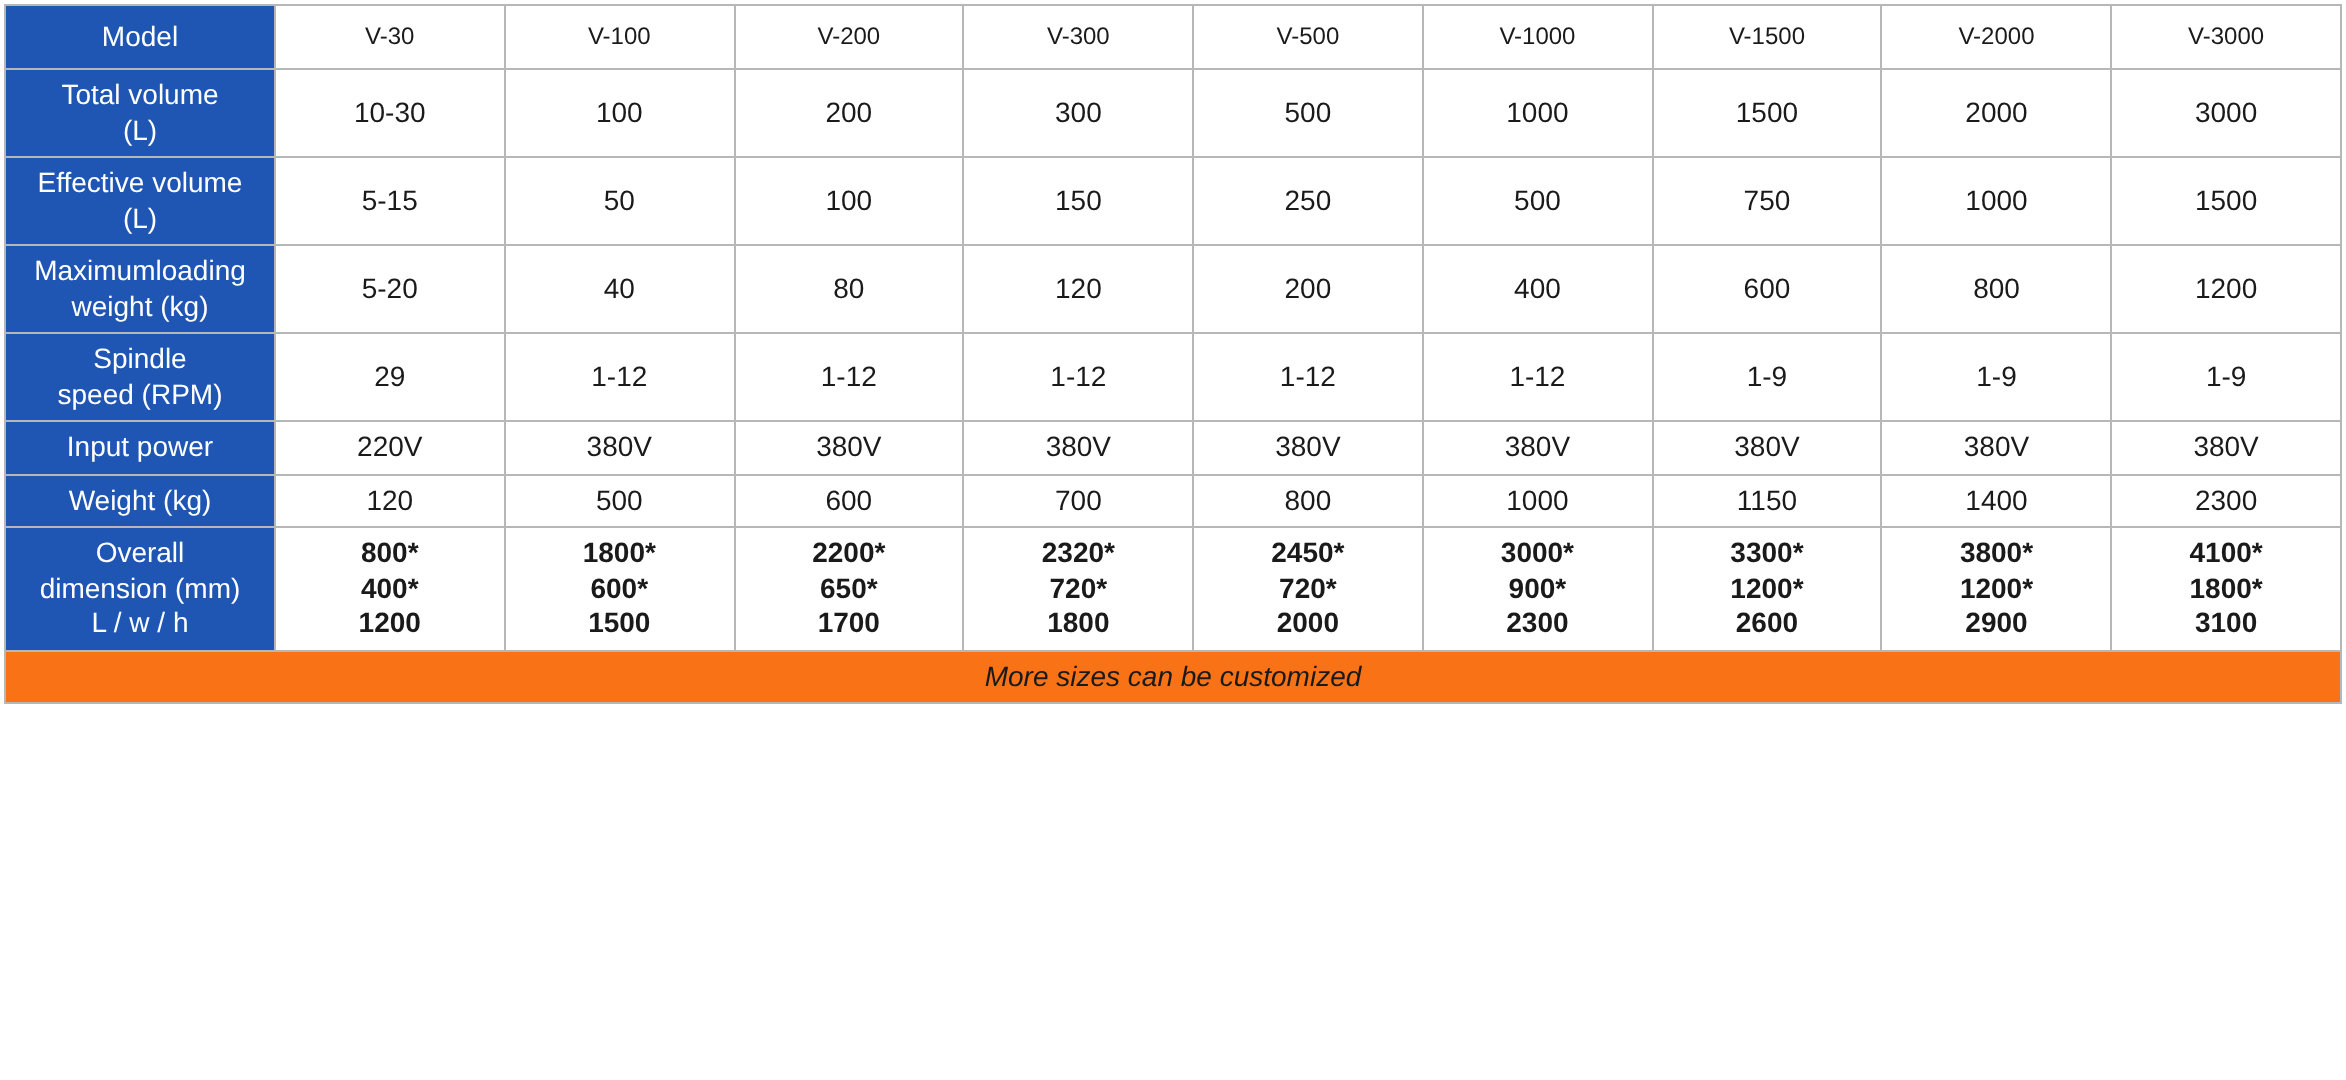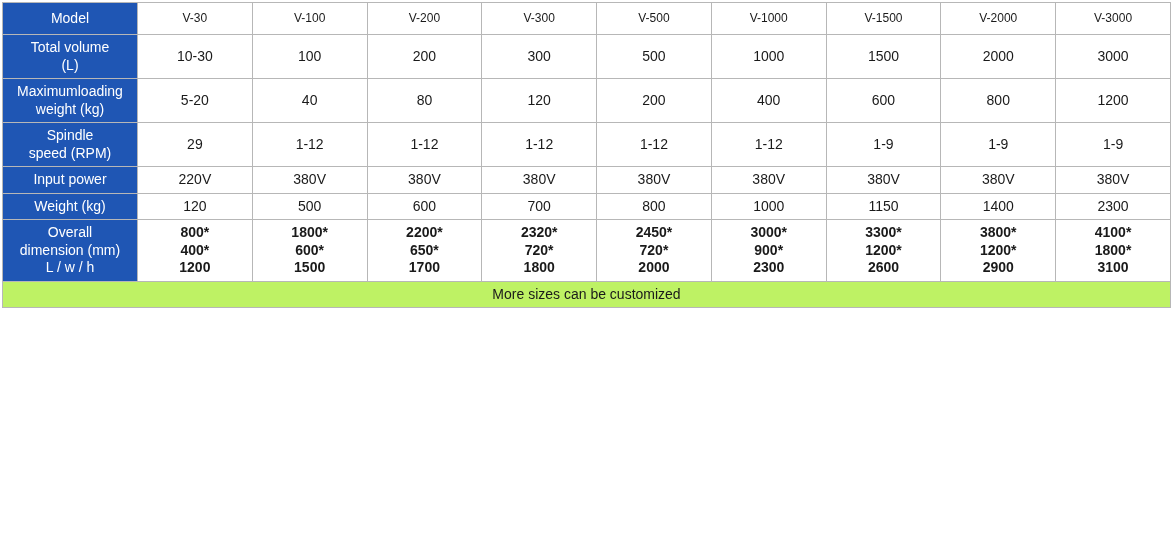--- a/index.html
+++ b/index.html
@@ -52,25 +52,26 @@
   }
   .dim-cell {
     line-height: 1.35;
     padding: 6px 2px;
   }
   .dim-cell div {
     display: block;
     font-weight: bold;
   }
   .footer-cell {
-    background: #bef264;
+    background: #f97316;
     color: #1a1a1a;
     font-size: 15px;
     padding: 12px 4px;
     text-align: center;
+    font-style: italic;
   }
   .hdr-multiline {
     white-space: pre-line;
   }
 </style>
 </head>
 <body>
 
 <div class="spec-wrap">
   <table class="spec-table">
@@ -95,20 +96,33 @@
         <td class="val">100</td>
         <td class="val">200</td>
         <td class="val">300</td>
         <td class="val">500</td>
         <td class="val">1000</td>
         <td class="val">1500</td>
         <td class="val">2000</td>
         <td class="val">3000</td>
       </tr>
 
+      <tr>
+        <td class="hdr hdr-multiline">Effective volume
+(L)</td>
+        <td class="val">5-15</td>
+        <td class="val">50</td>
+        <td class="val">100</td>
+        <td class="val">150</td>
+        <td class="val">250</td>
+        <td class="val">500</td>
+        <td class="val">750</td>
+        <td class="val">1000</td>
+        <td class="val">1500</td>
+      </tr>
 
       <tr>
         <td class="hdr hdr-multiline">Maximumloading
 weight (kg)</td>
         <td class="val">5-20</td>
         <td class="val">40</td>
         <td class="val">80</td>
         <td class="val">120</td>
         <td class="val">200</td>
         <td class="val">400</td>

